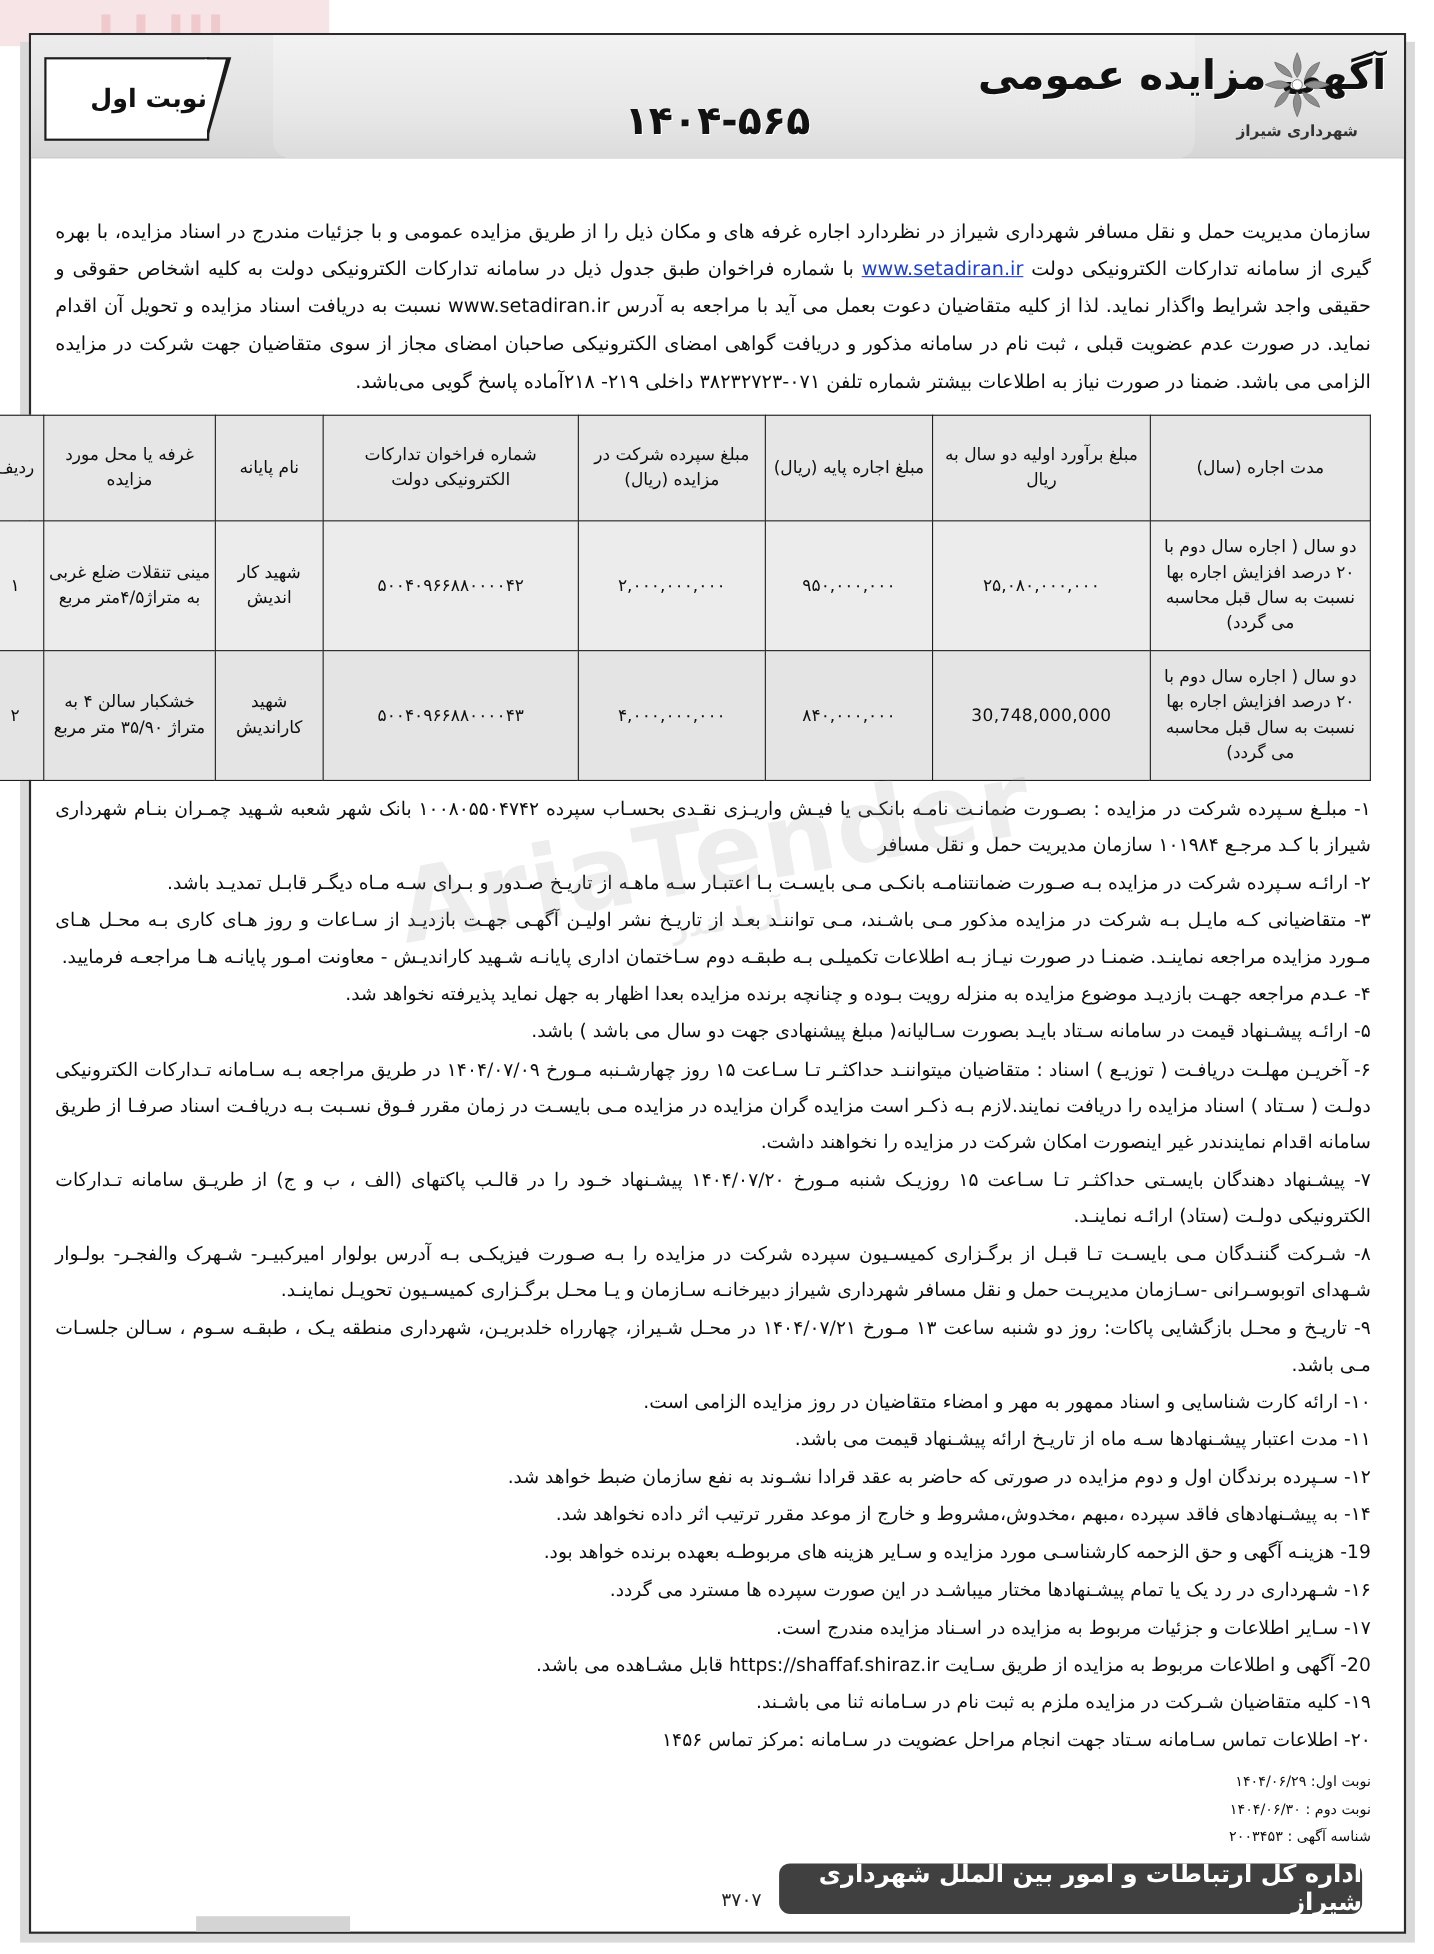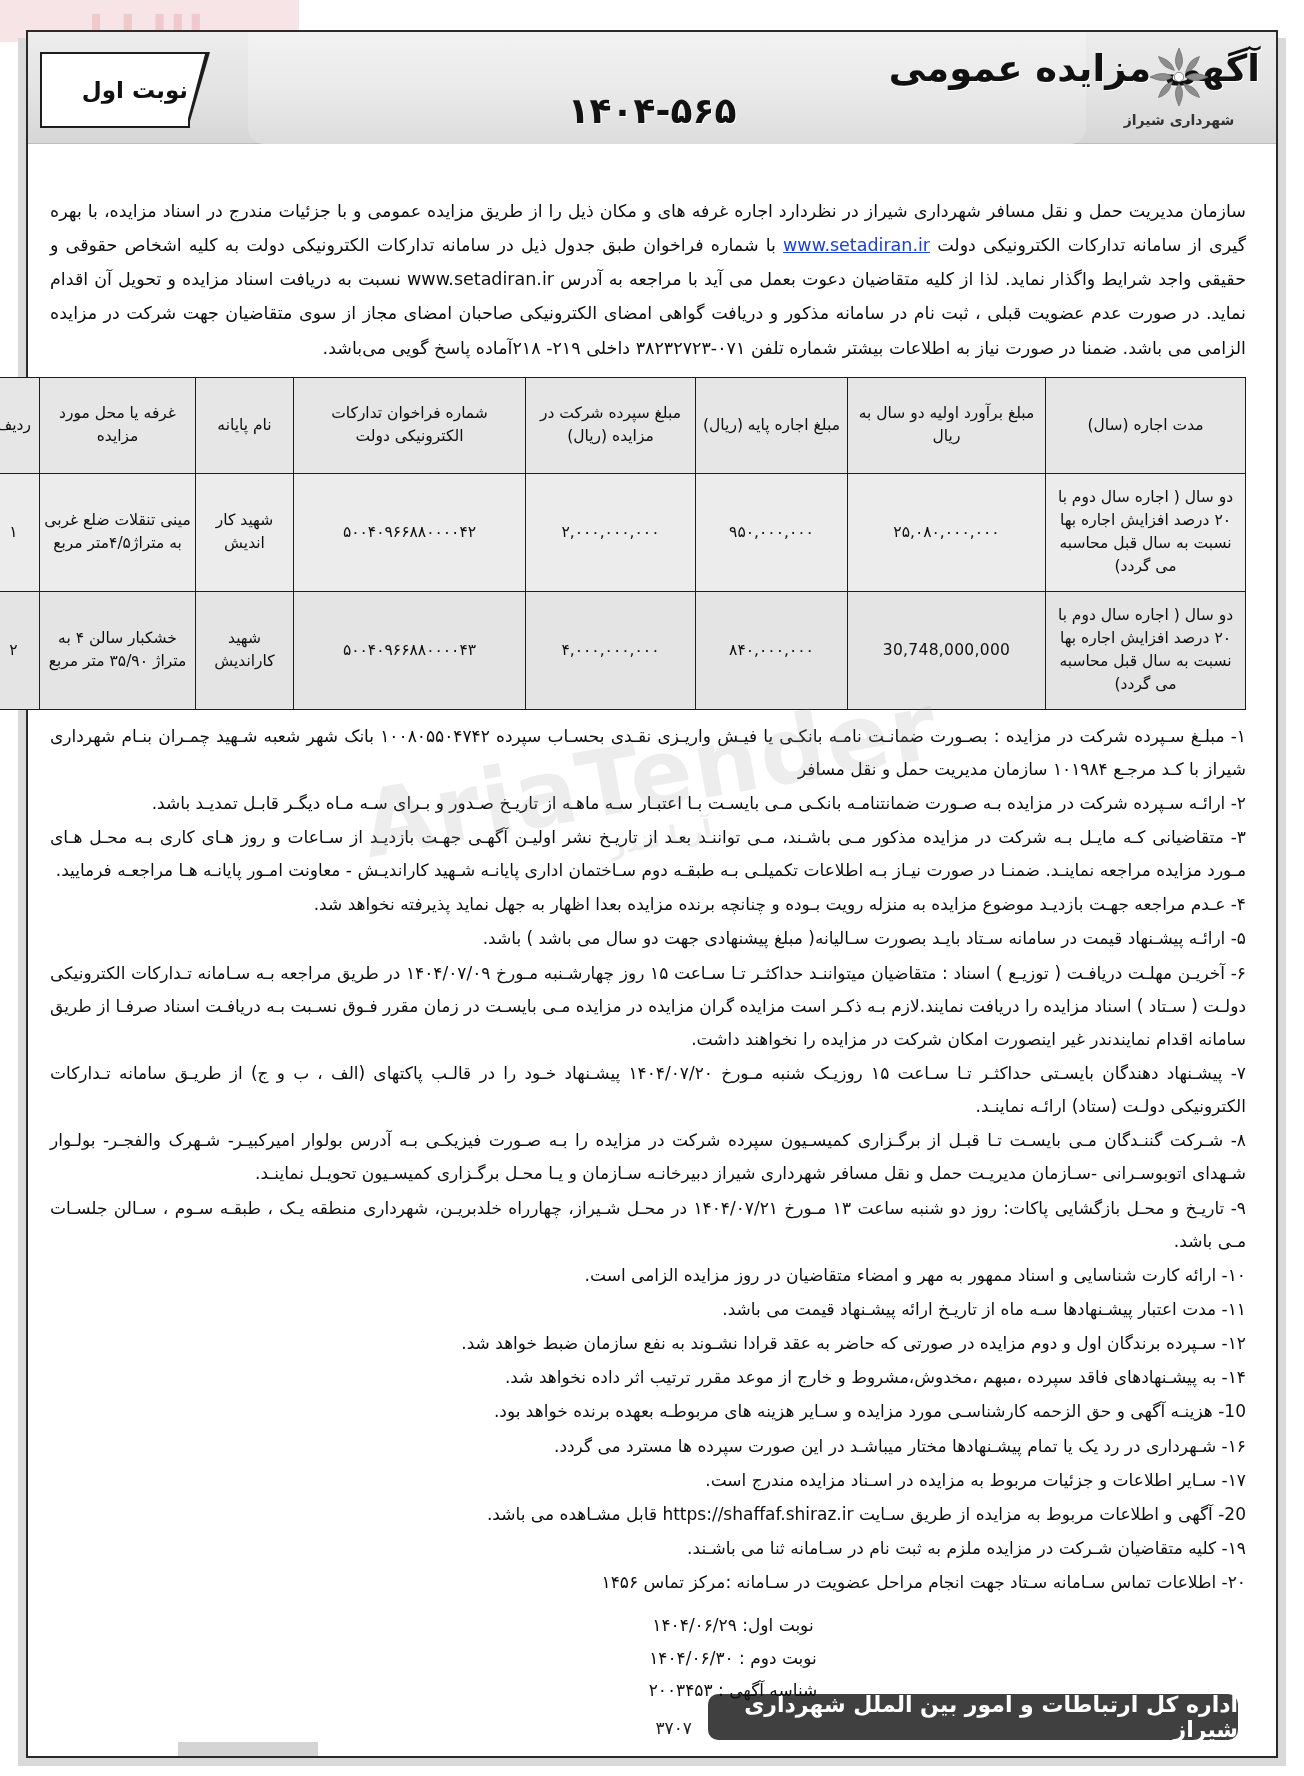--- a/index.html
+++ b/index.html
@@ -223,23 +223,23 @@
     color: #0e0e0e;
   }
   .conditions p {
     text-align: justify;
     margin-bottom: 1px;
   }
 
   
   .tail {
     margin-top: 10px;
-    font-size: 17px;
+    font-size: 13px;
     line-height: 1.9;
-    text-align: center;
+    text-align: right;
     padding-left: 170px;
     color: #0e0e0e;
   }
 
   
   .footer {
     position: absolute;
     bottom: 16px;
     right: 24px;
     left: 24px;
@@ -402,21 +402,21 @@
         <p>۴- عـدم مراجعه جهـت بازدیـد موضوع مزایده به منزله رویت بـوده و چنانچه برنده مزایده بعدا اظهار به جهل نماید پذیرفته نخواهد شد.</p>
         <p>۵- ارائـه پیشـنهاد قیمت در سامانه سـتاد بایـد بصورت سـالیانه( مبلغ پیشنهادی جهت دو سال می باشد ) باشد.</p>
         <p>۶- آخریـن مهلـت دریافـت ( توزیـع ) اسناد : متقاضیان میتواننـد حداکثـر تـا سـاعت ۱۵ روز چهارشـنبه  مـورخ ۱۴۰۴/۰۷/۰۹ در طریق مراجعه بـه سـامانه تـدارکات الکترونیکی دولـت ( سـتاد ) اسناد مزایده را دریافت نمایند.لازم بـه ذکـر است مزایده گران مزایده در مزایده مـی بایسـت در زمان مقرر فـوق نسـبت بـه دریافـت اسناد صرفـا از طریق سامانه اقدام نمایندندر غیر اینصورت امکان شرکت در مزایده را نخواهند داشت.</p>
         <p>۷- پیشـنهاد دهندگان بایسـتی حداکثـر تـا سـاعت ۱۵ روزیـک شنبه مـورخ ۱۴۰۴/۰۷/۲۰ پیشـنهاد خـود را در قالـب پاکتهای (الف ، ب و ج) از طریـق سامانه تـدارکات الکترونیکی دولـت (ستاد) ارائـه نماینـد.</p>
         <p>۸- شـرکت گننـدگان مـی بایسـت تـا قبـل از برگـزاری کمیسـیون سپرده شرکت در مزایده را بـه صـورت فیزیکـی بـه آدرس بولوار امیرکبیـر- شـهرک والفجـر- بولـوار شـهدای اتوبوسـرانی -سـازمان مدیریـت حمل و نقل مسافر شهرداری شیراز دبیرخانـه سـازمان و یـا محـل برگـزاری کمیسـیون تحویـل نماینـد.</p>
         <p>۹- تاریـخ و محـل بازگشایی پاکات: روز دو شنبه  ساعت   ۱۳  مـورخ  ۱۴۰۴/۰۷/۲۱ در محـل شـیراز، چهارراه خلدبریـن، شهرداری منطقه یـک ، طبقـه سـوم ، سـالن جلسـات مـی باشد.</p>
         <p>۱۰- ارائه کارت شناسایی و اسناد ممهور به مهر و امضاء متقاضیان در روز مزایده الزامی است.</p>
         <p>۱۱- مدت اعتبار پیشـنهادها سـه ماه از تاریـخ ارائه پیشـنهاد قیمت می باشد.</p>
         <p>۱۲- سـپرده برندگان اول و دوم مزایده در صورتی که حاضر به عقد قرادا نشـوند به نفع سازمان ضبط خواهد شد.</p>
         <p>۱۴- به پیشـنهادهای فاقد سپرده ،مبهم ،مخدوش،مشروط و خارج از موعد مقرر ترتیب اثر  داده نخواهد شد.</p>
-        <p>10- هزینـه آگهی و حق الزحمه کارشناسـی مورد مزایده و سـایر هزینه های مربوطـه بعهده برنده خواهد بود.</p>
+        <p>19- هزینـه آگهی و حق الزحمه کارشناسـی مورد مزایده و سـایر هزینه های مربوطـه بعهده برنده خواهد بود.</p>
         <p>۱۶- شـهرداری در رد یک یا تمام پیشـنهادها مختار میباشـد در این صورت سپرده ها مسترد می گردد.</p>
         <p>۱۷- سـایر اطلاعات و جزئیات مربوط به مزایده در اسـناد مزایده مندرج است.</p>
         <p>20- آگهی و اطلاعات مربوط به مزایده از طریق سـایت https://shaffaf.shiraz.ir قابل مشـاهده می باشد.</p>
         <p>۱۹- کلیه متقاضیان شـرکت در مزایده ملزم  به ثبت نام در سـامانه ثنا می باشـند.</p>
         <p>۲۰- اطلاعات تماس سـامانه سـتاد جهت انجام مراحل عضویت در سـامانه :مرکز تماس ۱۴۵۶</p>
       </div>
 
       <div class="tail">
         <div>نوبت اول: ۱۴۰۴/۰۶/۲۹</div>
         <div>نوبت دوم : ۱۴۰۴/۰۶/۳۰</div>

